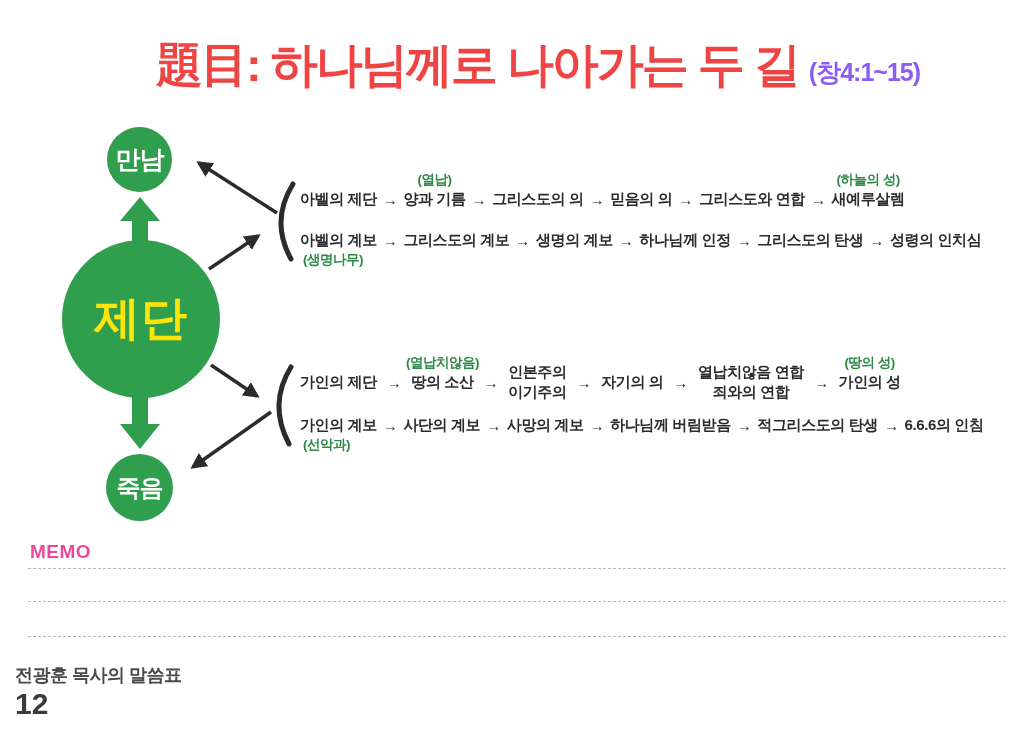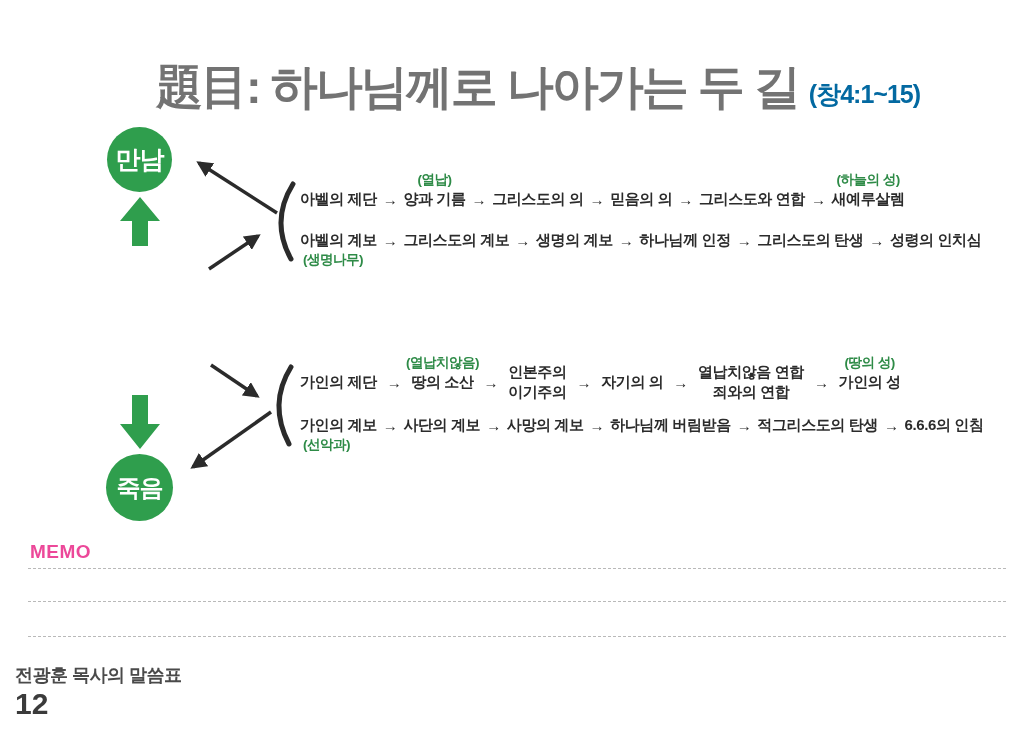--- a/index.html
+++ b/index.html
@@ -34,28 +34,27 @@
   .title-inner {
     display: inline-flex;
     align-items: baseline;
     transform: translateX(26px);
     white-space: nowrap;
   }
   .title-main {
     font-size: 47px;
     font-weight: 800;
     letter-spacing: -2px;
-    color: #737373;
-    margin-top: 22px;
+    color: #ef4444;
   }
   .title-ref {
     font-size: 25px;
     font-weight: 700;
     letter-spacing: -1px;
-    color: #0369a1;
+    color: #8b5cf6;
     margin-left: 10px;
   }
 
   
   .node {
     position: absolute;
     background: var(--green);
     border-radius: 50%;
     display: flex;
     align-items: center;
@@ -183,20 +182,21 @@
     <line x1="277" y1="213" x2="199" y2="163" stroke="#2b2b2b" stroke-width="3.5" marker-end="url(#ah)"></line>
     <line x1="209" y1="269" x2="258" y2="236" stroke="#2b2b2b" stroke-width="3.5" marker-end="url(#ah)"></line>
     <line x1="211" y1="365" x2="257" y2="396" stroke="#2b2b2b" stroke-width="3.5" marker-end="url(#ah)"></line>
     <line x1="271" y1="412" x2="193" y2="467" stroke="#2b2b2b" stroke-width="3.5" marker-end="url(#ah)"></line>
 
     <path d="M 293 184 Q 270 221 291 259" stroke="#2b2b2b" stroke-width="5" fill="none" stroke-linecap="round"></path>
     <path d="M 291 367 Q 268 404 289 444" stroke="#2b2b2b" stroke-width="5" fill="none" stroke-linecap="round"></path>
   </svg>
 
   <div class="node node-meeting">만남</div>
+  <div class="node node-altar">제단</div>
   <div class="node node-death">죽음</div>
 
   <div class="chain-row row-0">
       <span class="chain-item">
         <div class="stack-line">아벨의 제단</div>
       </span>
       <span class="sep">→</span>
       <span class="chain-item">
         <div class="stack-line">양과 기름</div>
         <span class="note note-above">(열납)</span>

